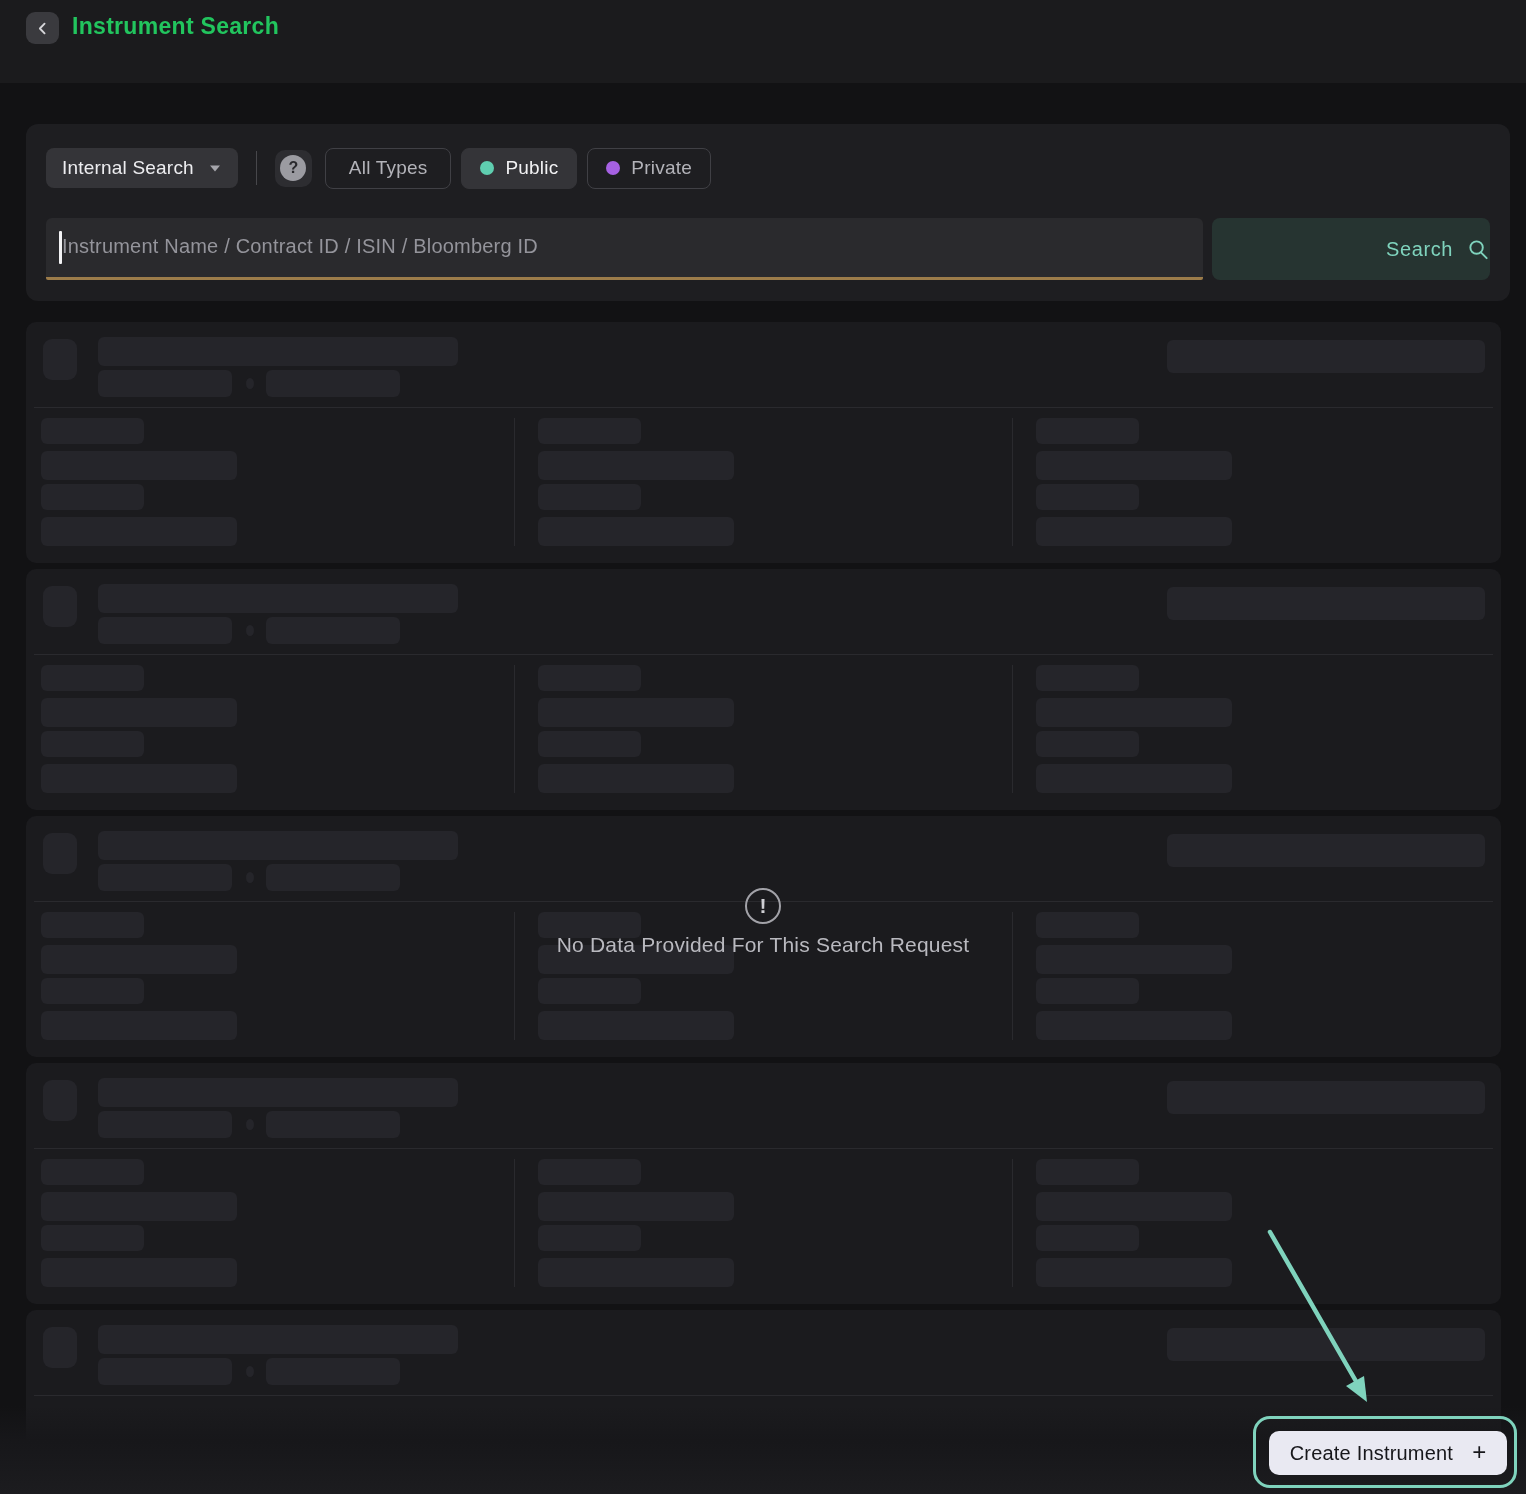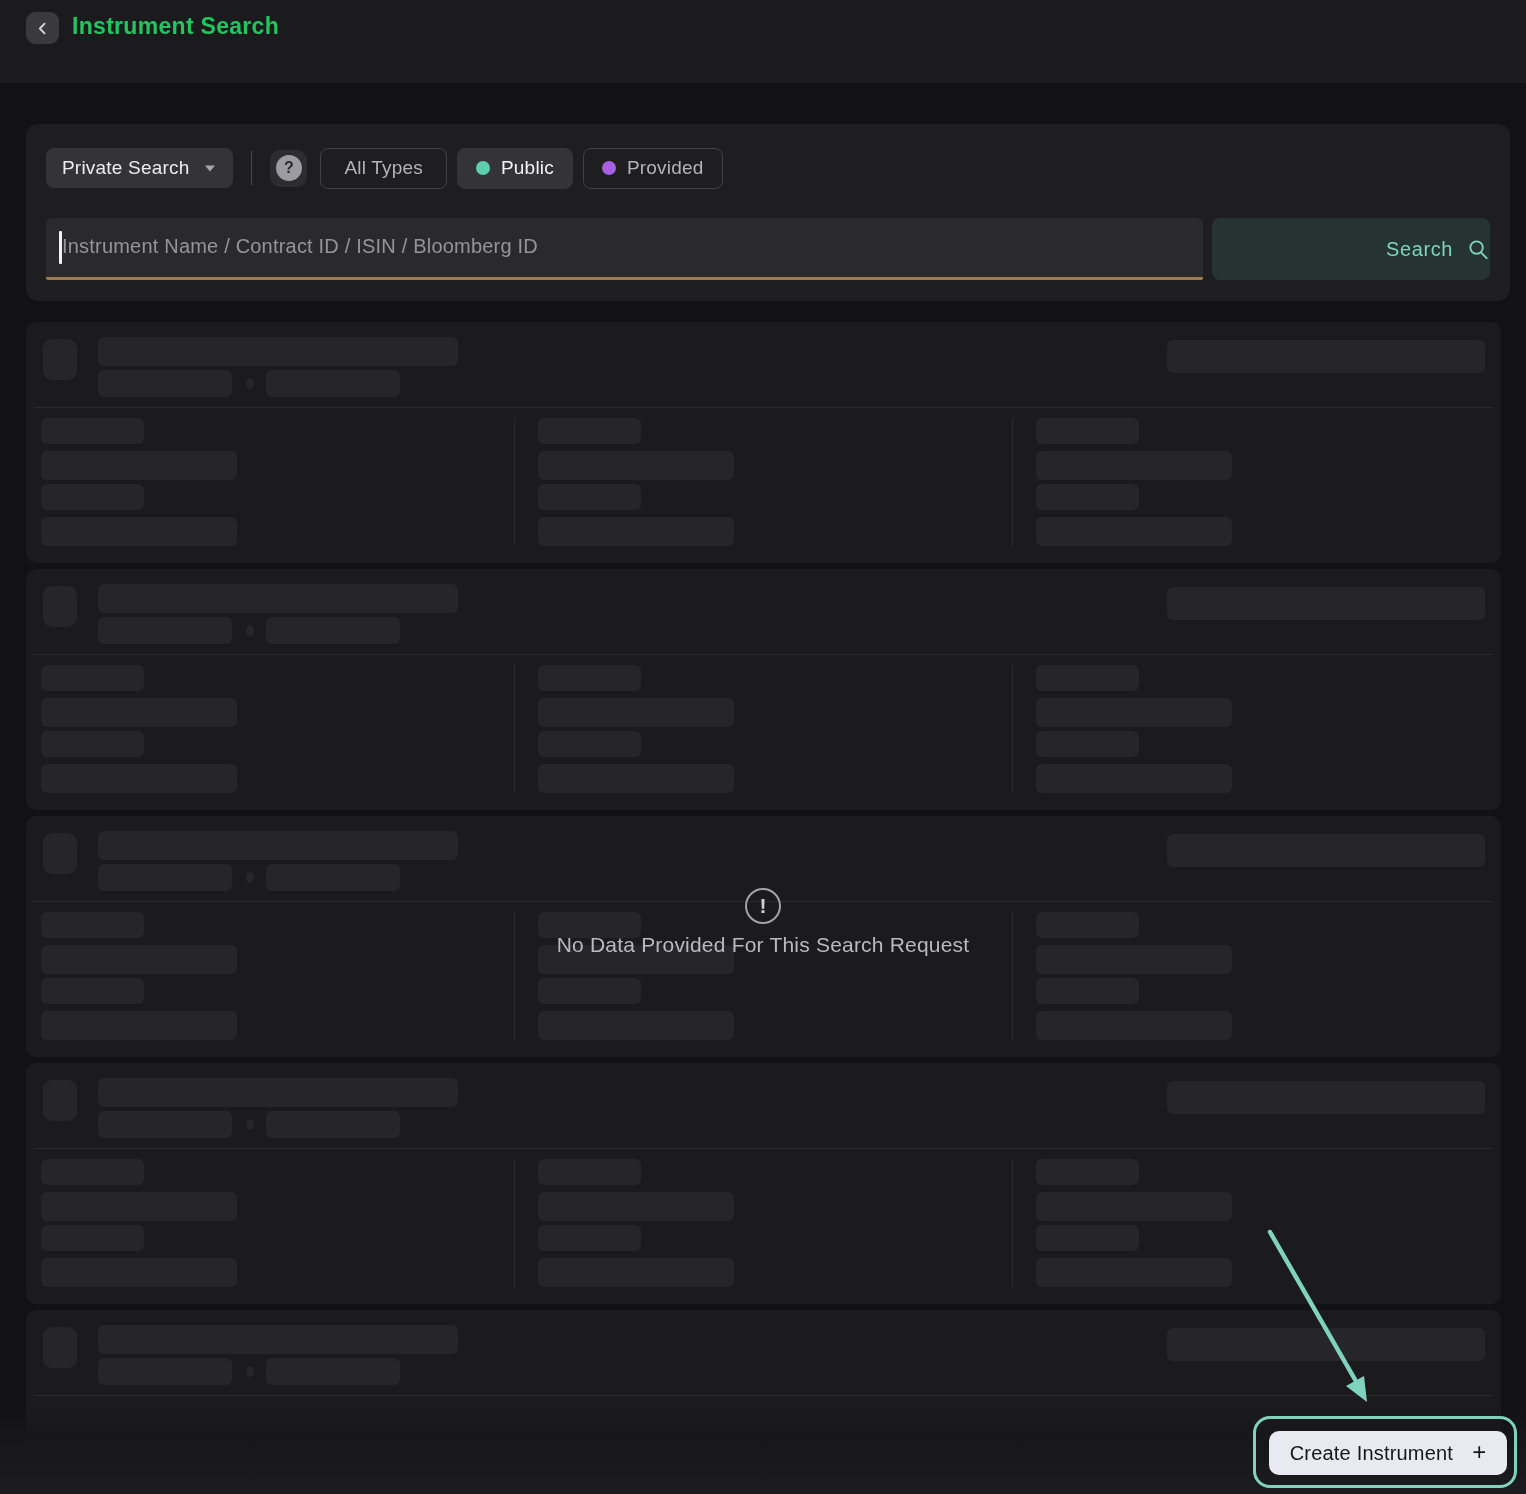--- a/index.html
+++ b/index.html
@@ -116,39 +116,39 @@
       <svg width="15" height="15" viewBox="0 0 16 16" fill="none">
         <path d="M10.2 2.8 L5.2 8 L10.2 13.2" stroke="#d6d6da" stroke-width="2" stroke-linecap="round" stroke-linejoin="round"></path>
       </svg>
     </button>
     <h1 class="page-title">Instrument Search</h1>
   </header>
 
   <section class="search-panel">
     <div class="filters-row">
       <button class="mode-btn">
-        <span>Private Search</span>
+        <span>Internal Search</span>
         <svg width="14" height="10" viewBox="0 0 14 10">
           <path d="M2 2.5 H12 L7 8.5 Z" fill="#a6a6ac"></path>
         </svg>
       </button>
       <div class="vsep"></div>
       <button class="help-btn">
         <span class="help-circle">?</span>
       </button>
       <button class="pill plain">
         <span>All Types</span>
       </button>
       <button class="pill with-dot active">
         <span class="dot teal"></span>
         <span>Public</span>
       </button>
       <button class="pill with-dot">
         <span class="dot purple"></span>
-        <span>Provided</span>
+        <span>Private</span>
       </button>
     </div>
     <div class="search-row">
       <div class="input-wrap">
         <input type="text" value="" placeholder="Instrument Name / Contract ID / ISIN / Bloomberg ID" style="">
         <span class="text-caret"></span>
       </div>
       <button class="search-btn">
         <span>Search</span>
         <svg width="23" height="23" viewBox="0 0 24 24" fill="none">

